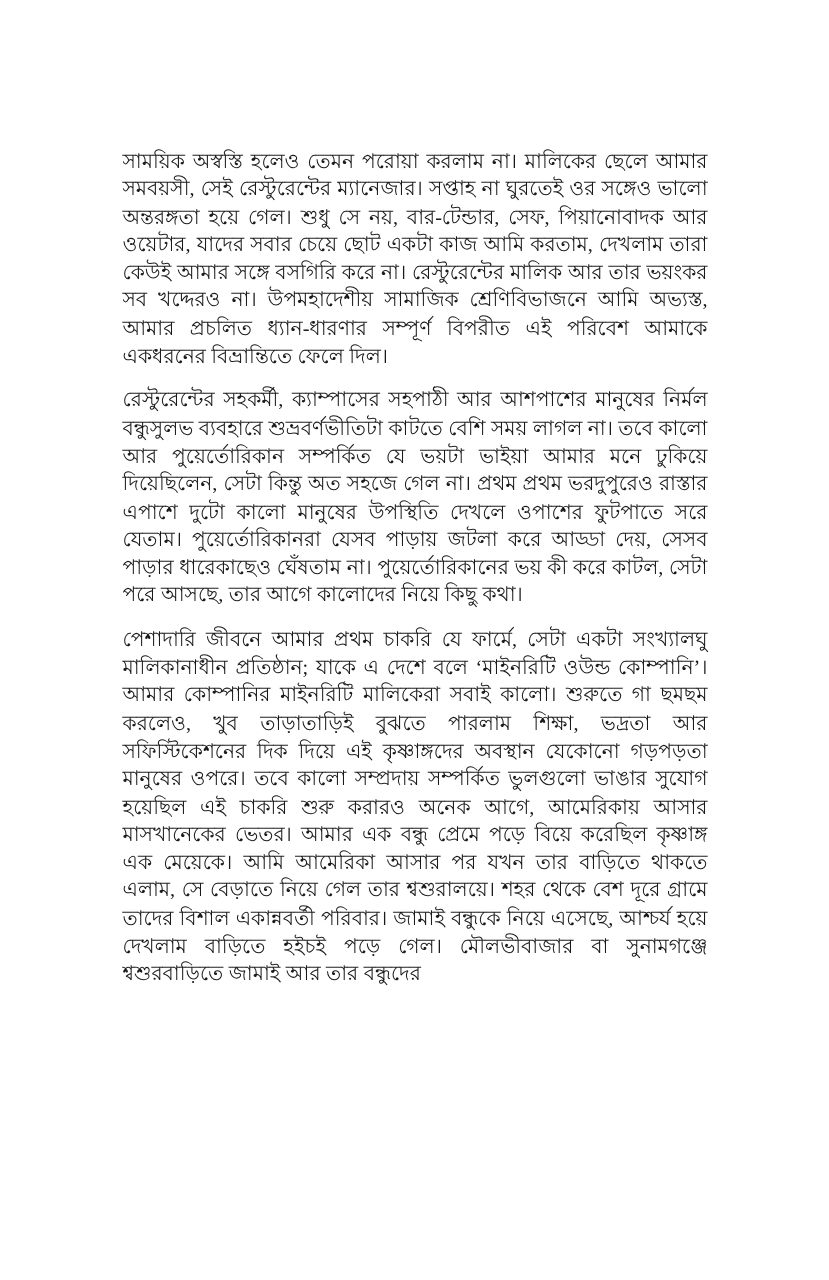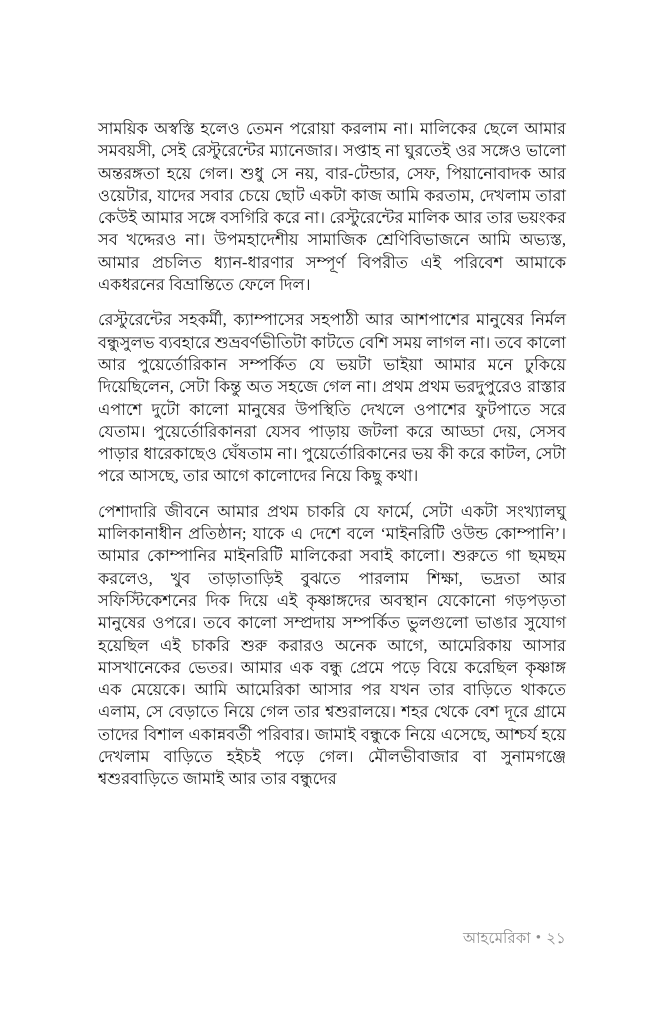--- a/index.html
+++ b/index.html
@@ -71,17 +71,14 @@
 <body>
 
 <div class="page">
 
   <div class="text-block">
     <p class="para">সাময়িক অস্বস্তি হলেও তেমন পরোয়া করলাম না। মালিকের ছেলে আমার সমবয়সী, সেই রেস্টুরেন্টের ম্যানেজার। সপ্তাহ না ঘুরতেই ওর সঙ্গেও ভালো অন্তরঙ্গতা হয়ে গেল। শুধু সে নয়, বার-টেন্ডার, সেফ, পিয়ানোবাদক আর ওয়েটার, যাদের সবার চেয়ে ছোট একটা কাজ আমি করতাম, দেখলাম তারা কেউই আমার সঙ্গে বসগিরি করে না। রেস্টুরেন্টের মালিক আর তার ভয়ংকর সব খদ্দেরও না। উপমহাদেশীয় সামাজিক শ্রেণিবিভাজনে আমি অভ্যস্ত, আমার প্রচলিত ধ্যান-ধারণার সম্পূর্ণ বিপরীত এই পরিবেশ আমাকে একধরনের বিভ্রান্তিতে ফেলে দিল।</p>
     <p class="para">রেস্টুরেন্টের সহকর্মী, ক্যাম্পাসের সহপাঠী আর আশপাশের মানুষের নির্মল বন্ধুসুলভ ব্যবহারে শুভ্রবর্ণভীতিটা কাটতে বেশি সময় লাগল না। তবে কালো আর পুয়ের্তোরিকান সম্পর্কিত যে ভয়টা ভাইয়া আমার মনে ঢুকিয়ে দিয়েছিলেন, সেটা কিন্তু অত সহজে গেল না। প্রথম প্রথম ভরদুপুরেও রাস্তার এপাশে দুটো কালো মানুষের উপস্থিতি দেখলে ওপাশের ফুটপাতে সরে যেতাম। পুয়ের্তোরিকানরা যেসব পাড়ায় জটলা করে আড্ডা দেয়, সেসব পাড়ার ধারেকাছেও ঘেঁষতাম না। পুয়ের্তোরিকানের ভয় কী করে কাটল, সেটা পরে আসছে, তার আগে কালোদের নিয়ে কিছু কথা।</p>
     <p class="para">পেশাদারি জীবনে আমার প্রথম চাকরি যে ফার্মে, সেটা একটা সংখ্যালঘু মালিকানাধীন প্রতিষ্ঠান; যাকে এ দেশে বলে ‘মাইনরিটি ওউন্ড কোম্পানি’। আমার কোম্পানির মাইনরিটি মালিকেরা সবাই কালো। শুরুতে গা ছমছম করলেও, খুব তাড়াতাড়িই বুঝতে পারলাম শিক্ষা, ভদ্রতা আর সফিস্টিকেশনের দিক দিয়ে এই কৃষ্ণাঙ্গদের অবস্থান যেকোনো গড়পড়তা মানুষের ওপরে। তবে কালো সম্প্রদায় সম্পর্কিত ভুলগুলো ভাঙার সুযোগ হয়েছিল এই চাকরি শুরু করারও অনেক আগে, আমেরিকায় আসার মাসখানেকের ভেতর। আমার এক বন্ধু প্রেমে পড়ে বিয়ে করেছিল কৃষ্ণাঙ্গ এক মেয়েকে। আমি আমেরিকা আসার পর যখন তার বাড়িতে থাকতে এলাম, সে বেড়াতে নিয়ে গেল তার শ্বশুরালয়ে। শহর থেকে বেশ দূরে গ্রামে তাদের বিশাল একান্নবর্তী পরিবার। জামাই বন্ধুকে নিয়ে এসেছে, আশ্চর্য হয়ে দেখলাম বাড়িতে হইচই পড়ে গেল। মৌলভীবাজার বা সুনামগঞ্জে শ্বশুরবাড়িতে জামাই আর তার বন্ধুদের</p>
   </div>
 
-  <div class="footer">
-    <span class="footer-inner"><span>আহমেরিকা</span><span class="footer-dot">•</span><span>২১</span></span>
-  </div>
 
 </div>
 
 </body></html>

